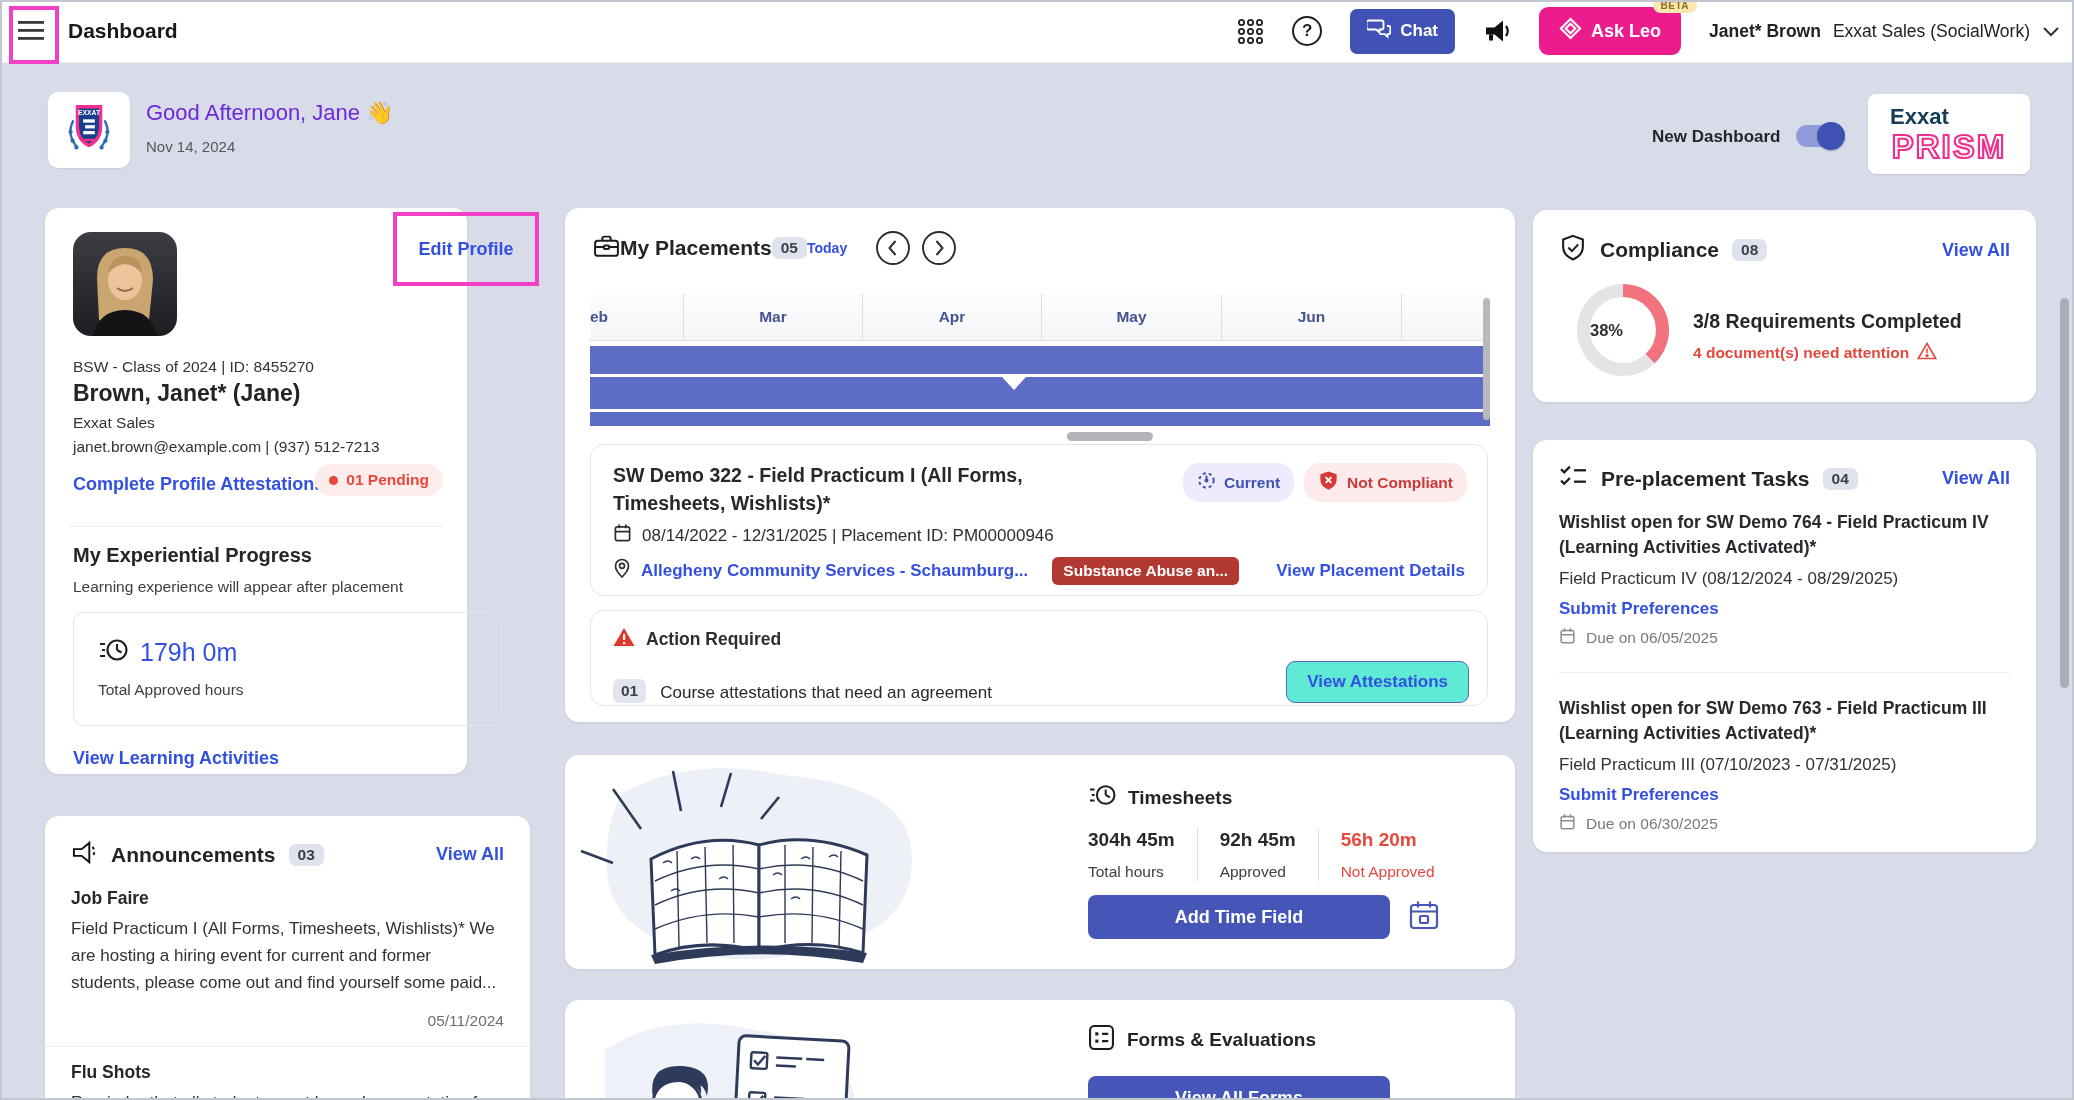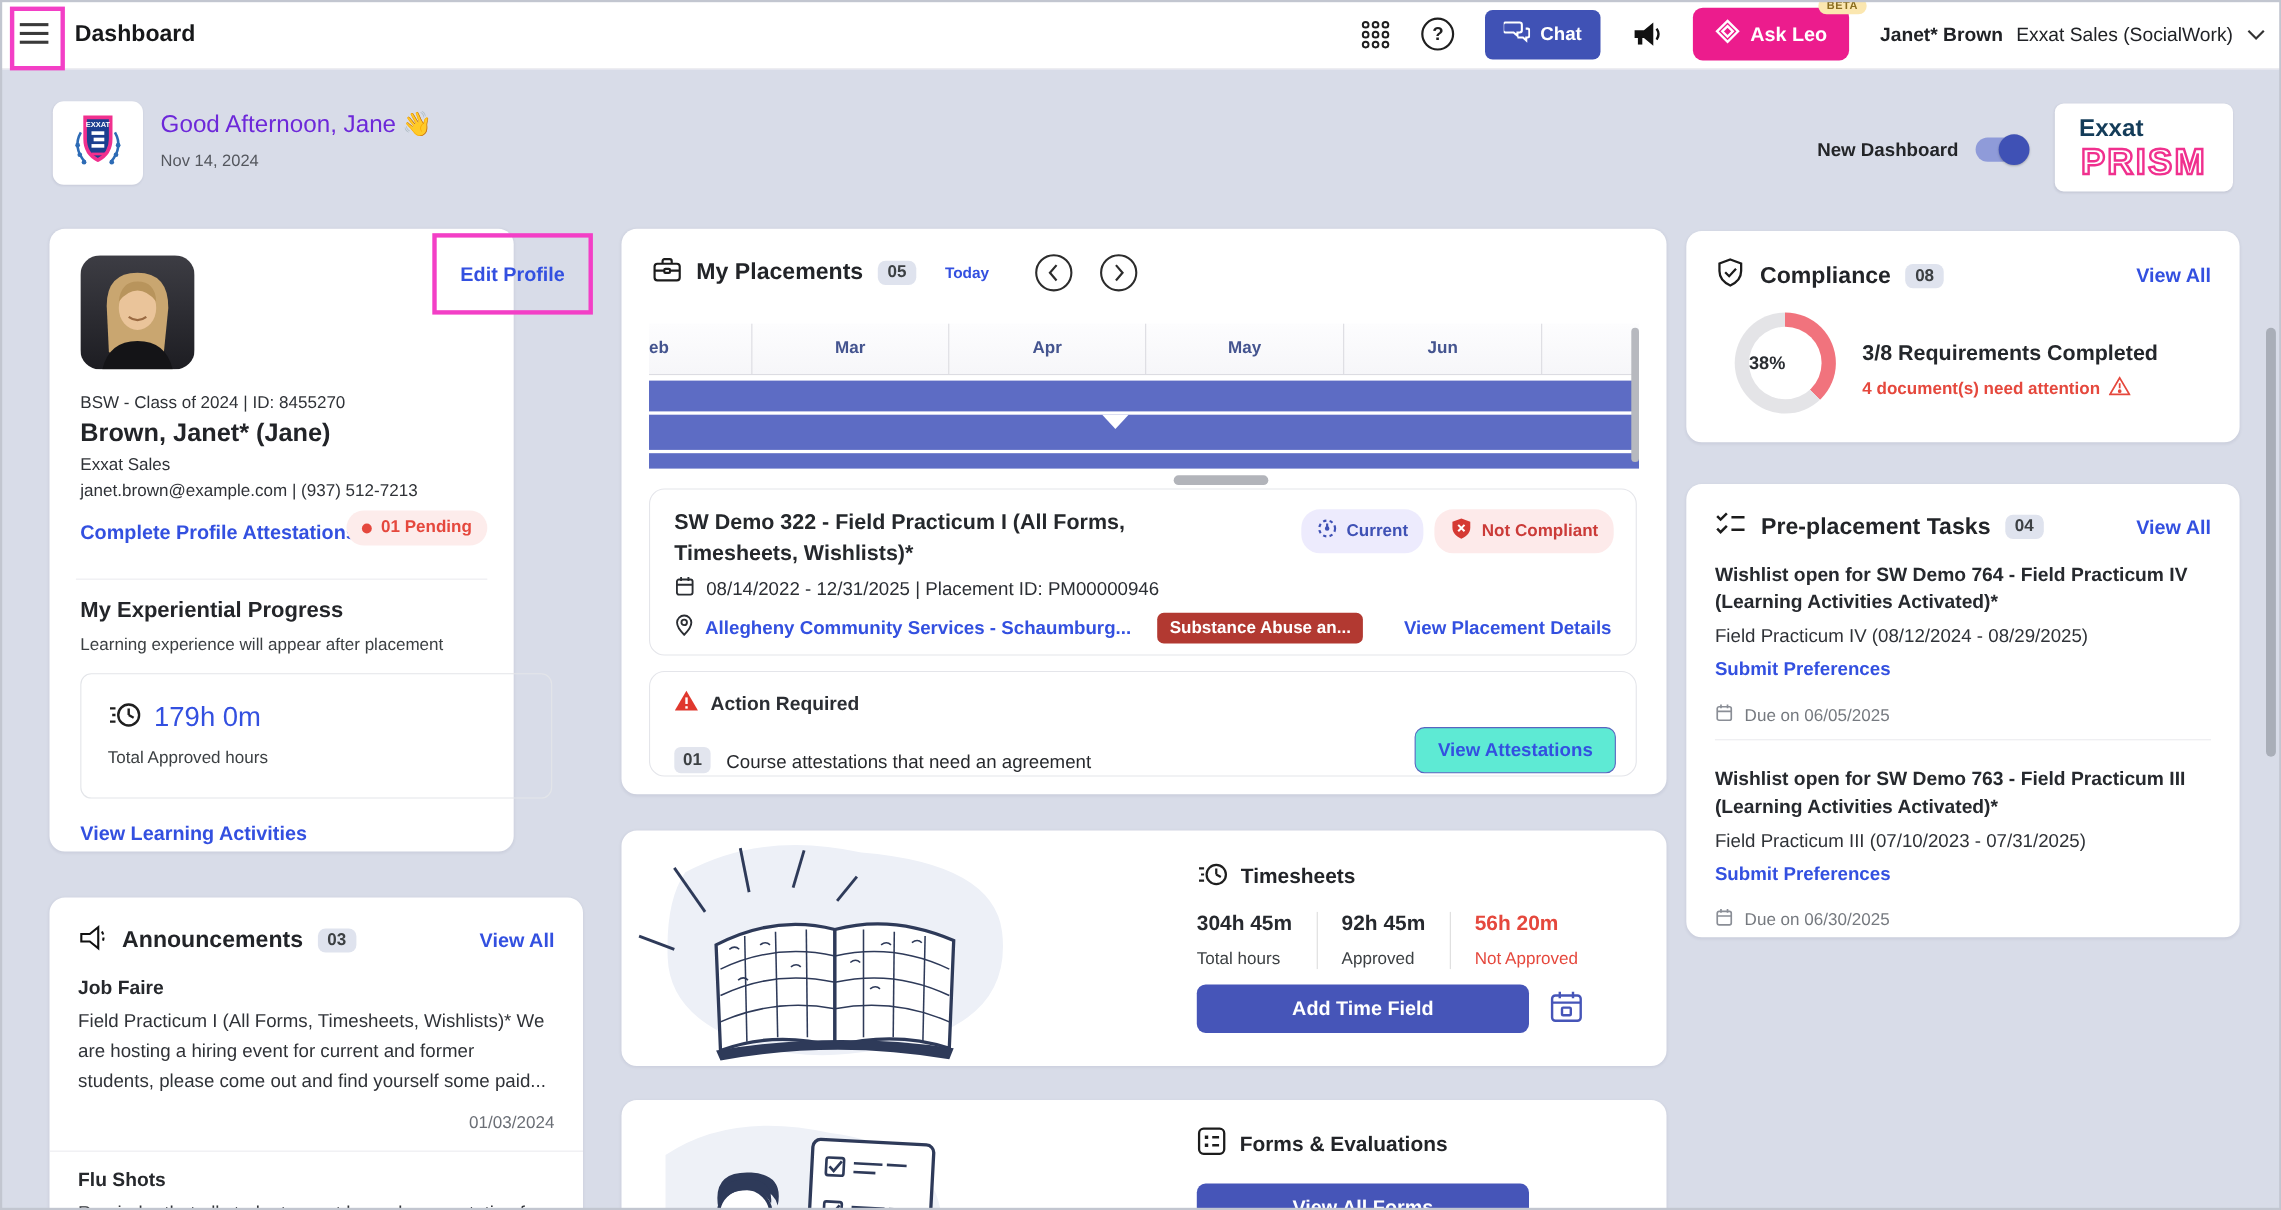--- a/index.html
+++ b/index.html
@@ -69,21 +69,21 @@
   .ann-card{left:45px;top:816px;width:485px;height:380px}
   .a-item-t{font-size:17.5px;font-weight:700;color:#26282c}
   .a-body{font-size:17px;color:#2f3237;line-height:1.6;width:432px}
   .a-date{position:absolute;right:26px;top:196px;font-size:15.5px;color:#6b6f76}
   .a-div{position:absolute;left:0;right:0;top:230px;height:1px;background:#ececef}
   .a1{position:absolute;left:26px;top:72px}
   .a2{position:absolute;left:26px;top:246px}
 
   
   .plc-card{left:565px;top:208px;width:950px;height:514px}
-  .plc-head{display:flex;align-items:center;gap:13px;padding:22px 28px 0 28px}
+  .plc-head{display:flex;align-items:center;padding:22px 28px 0 28px}
   .plc-head .ttl{font-size:21px;font-weight:700;color:#222428}
   .today{font-size:14px;margin-right:18px}
   .nav-circ{width:36px;height:36px;margin-left:10px;cursor:pointer}
 
   .timeline{position:absolute;left:25px;top:86px;width:900px;height:150px;overflow:hidden}
   .months{display:flex;height:46px;border-bottom:1px solid #dcdce2;background:linear-gradient(#fdfdfe,#f6f6f9)}
   .mcell{display:flex;align-items:center;justify-content:center;font-size:15.5px;font-weight:600;color:#44548f;border-left:1px solid #dcdce2;box-sizing:border-box}
   .mcell:first-child{border-left:none;justify-content:flex-start;padding-left:0}
   .gbar{position:absolute;left:0;width:900px;background:#5d6cc4}
   .notch{position:absolute;left:412px;top:83px;width:0;height:0;border-left:12px solid transparent;border-right:12px solid transparent;border-top:13px solid #fff}
@@ -130,21 +130,21 @@
   .donut .hole{position:absolute;inset:13px;background:#fff;border-radius:50%;display:flex;align-items:center;font-size:16.5px;font-weight:600;color:#2b2e33}
   .cp-headline{position:absolute;left:160px;top:100px;font-size:19.5px;font-weight:700;color:#24272b}
   .cp-warn{position:absolute;left:160px;top:132px;display:flex;align-items:center;gap:8px;font-size:15.5px;font-weight:600;color:#e5483d}
 
   
   .tk-card{left:1533px;top:440px;width:503px;height:412px}
   .tk-item{position:absolute;left:26px;width:452px}
   .tk-title{font-size:17.5px;font-weight:700;color:#26292e;line-height:1.4}
   .tk-sub{font-size:17px;color:#2f3237;margin-top:10px}
   .tk-link{display:inline-block;font-size:17px;margin-top:10px}
-  .tk-due{display:flex;align-items:center;gap:10px;font-size:15.5px;color:#75797f;margin-top:20px}
+  .tk-due{display:flex;align-items:center;gap:10px;font-size:15.5px;color:#75797f;margin-top:8px}
   .tk-div{position:absolute;left:26px;right:26px;top:232px;height:1px;background:#ececef}
 
   .page-scroll{position:absolute;right:5px;top:298px;width:9px;height:390px;background:#a9aeb8;border-radius:5px;z-index:40;cursor:pointer}
 </style>
 </head>
 <body>
 
 <div class="topnav">
   <span class="hamburger">
     <svg width="28" height="24" viewBox="0 0 28 24">
@@ -296,21 +296,21 @@
     </span>
     <span class="ttl">Announcements</span>
     <span class="cnt-badge">03</span>
     <span class="spacer"></span>
     <span class="link viewall">View All</span>
   </div>
   <div class="a1">
     <div class="a-item-t">Job Faire</div>
     <div class="a-body" style="margin-top:6px">Field Practicum I (All Forms, Timesheets, Wishlists)* We are hosting a hiring event for current and former students, please come out and find yourself some paid...</div>
   </div>
-  <div class="a-date">01/03/2024</div>
+  <div class="a-date">05/11/2024</div>
   <div class="a-div"></div>
   <div class="a2">
     <div class="a-item-t">Flu Shots</div>
     <div class="a-body" style="margin-top:6px">Reminder that all students must have documentation for</div>
   </div>
 </div>
 
 <div class="card plc-card">
   <div class="plc-head">
     <span>

